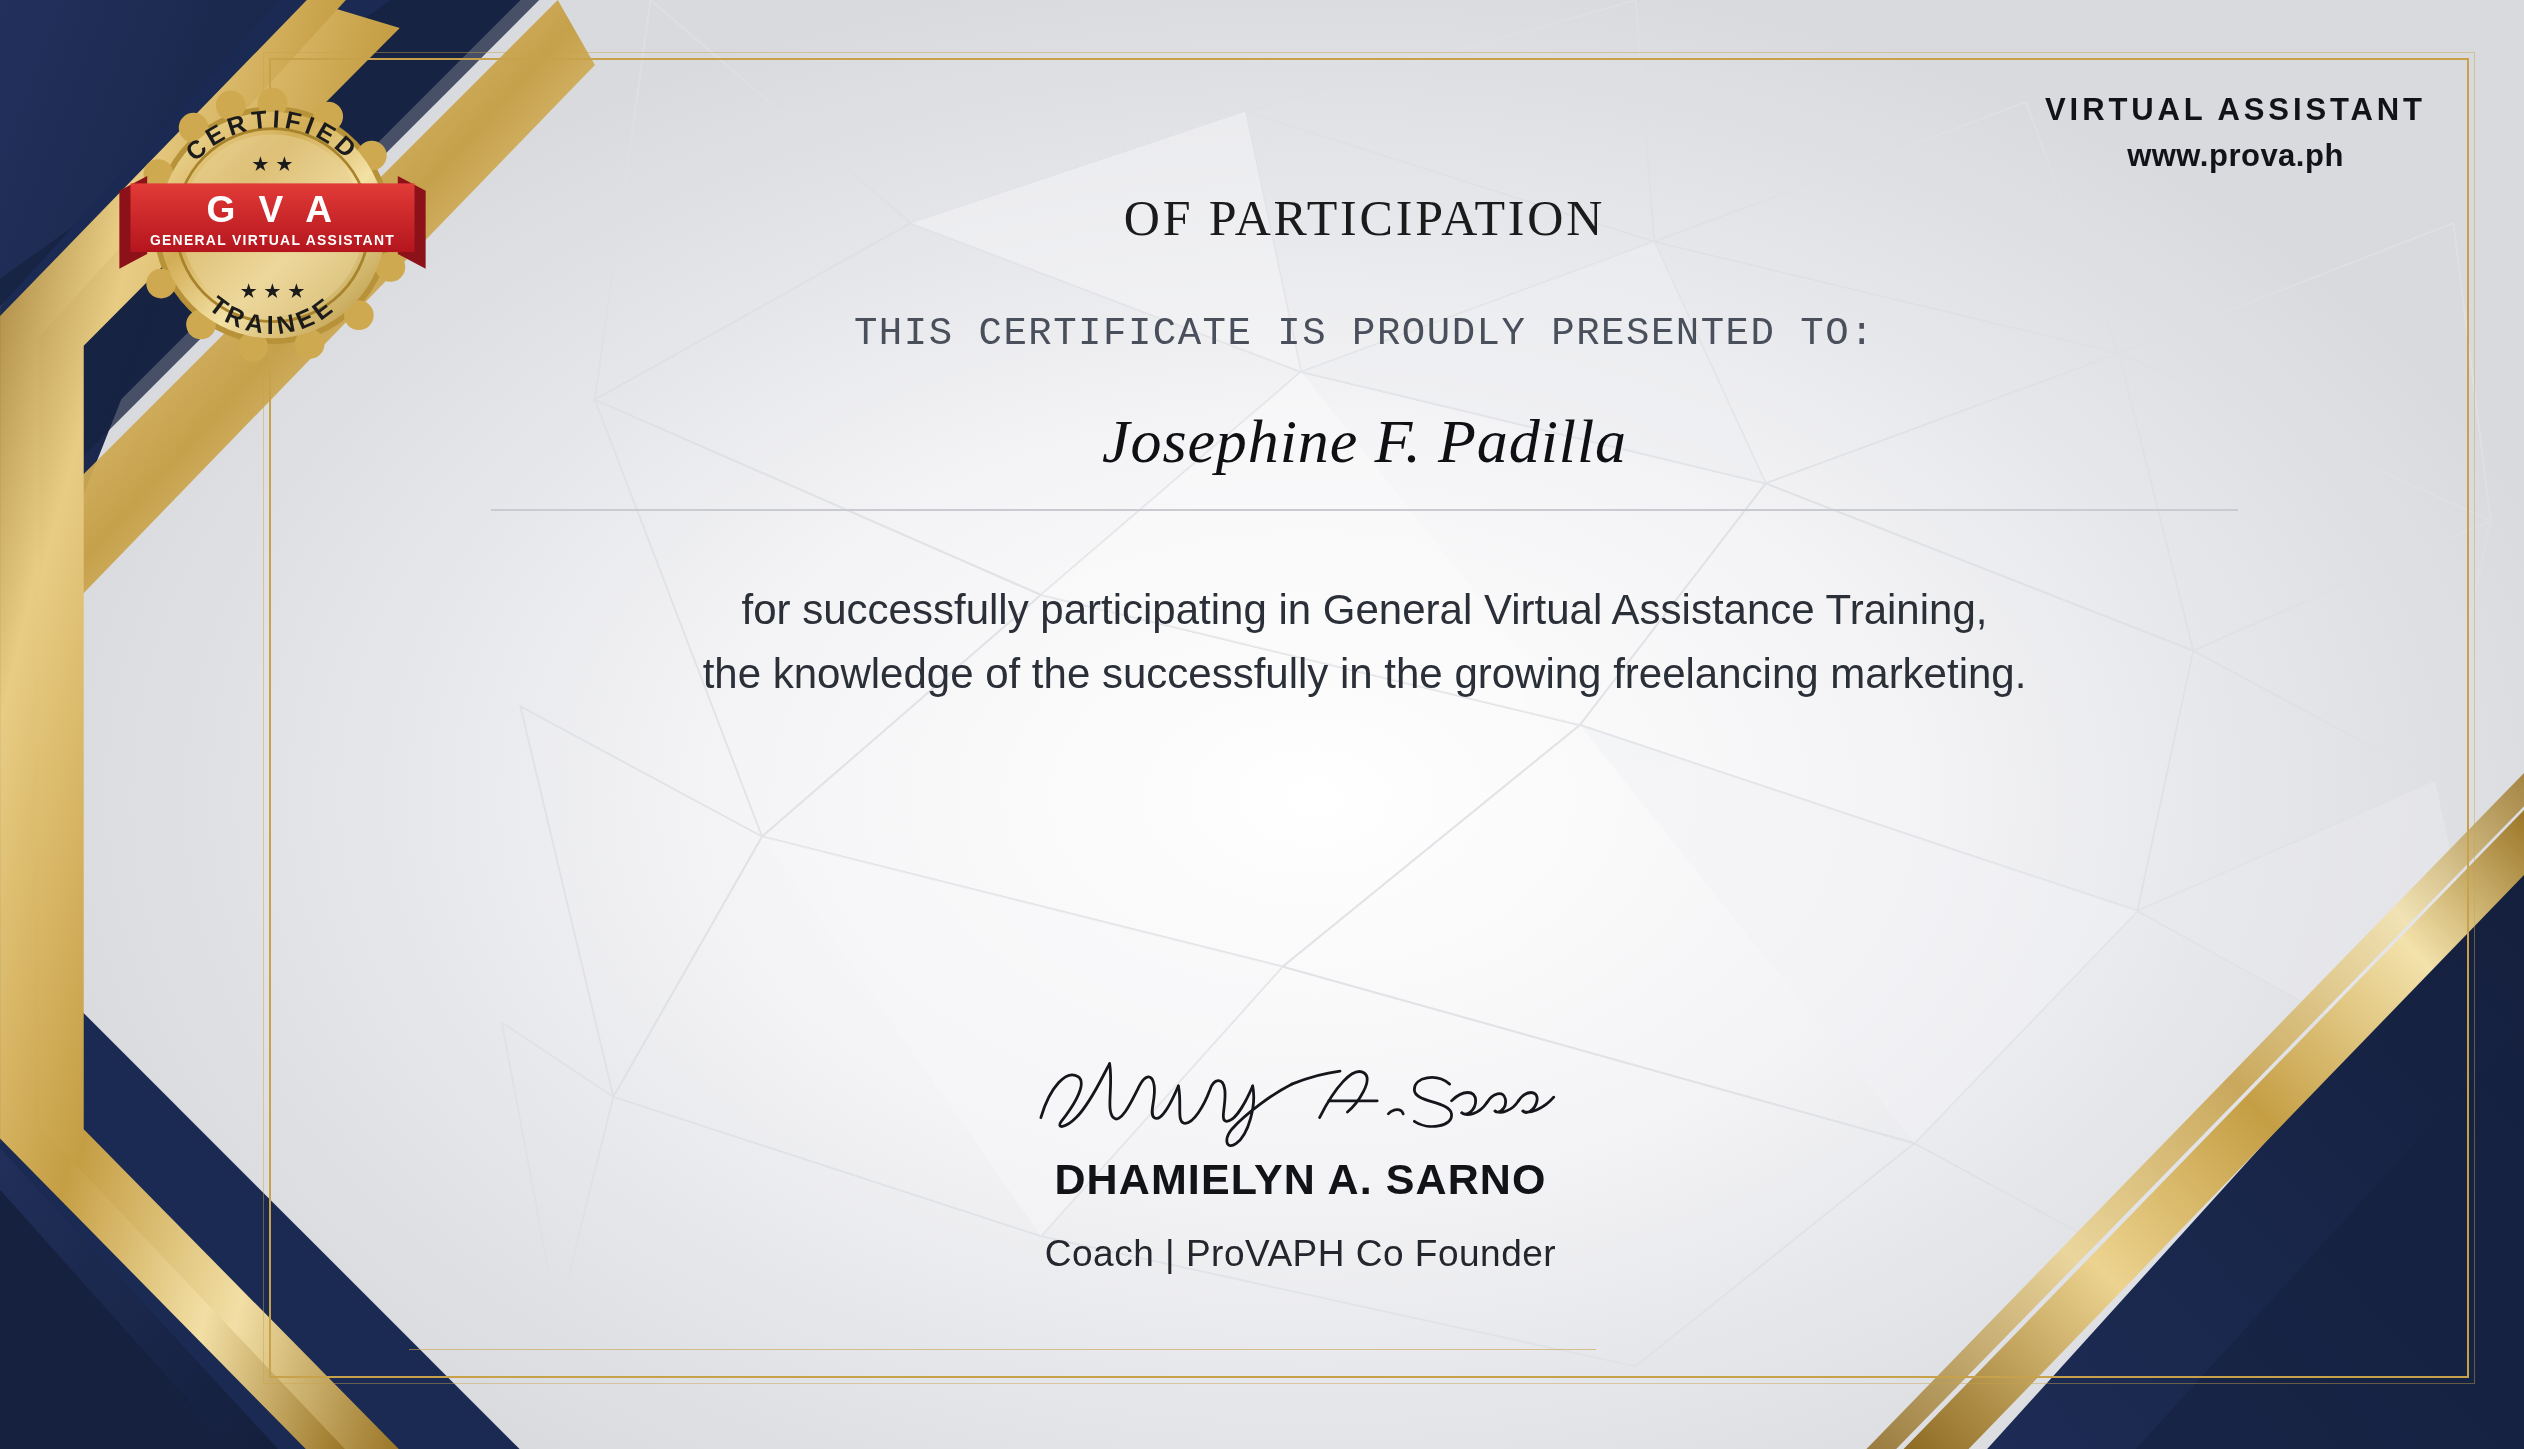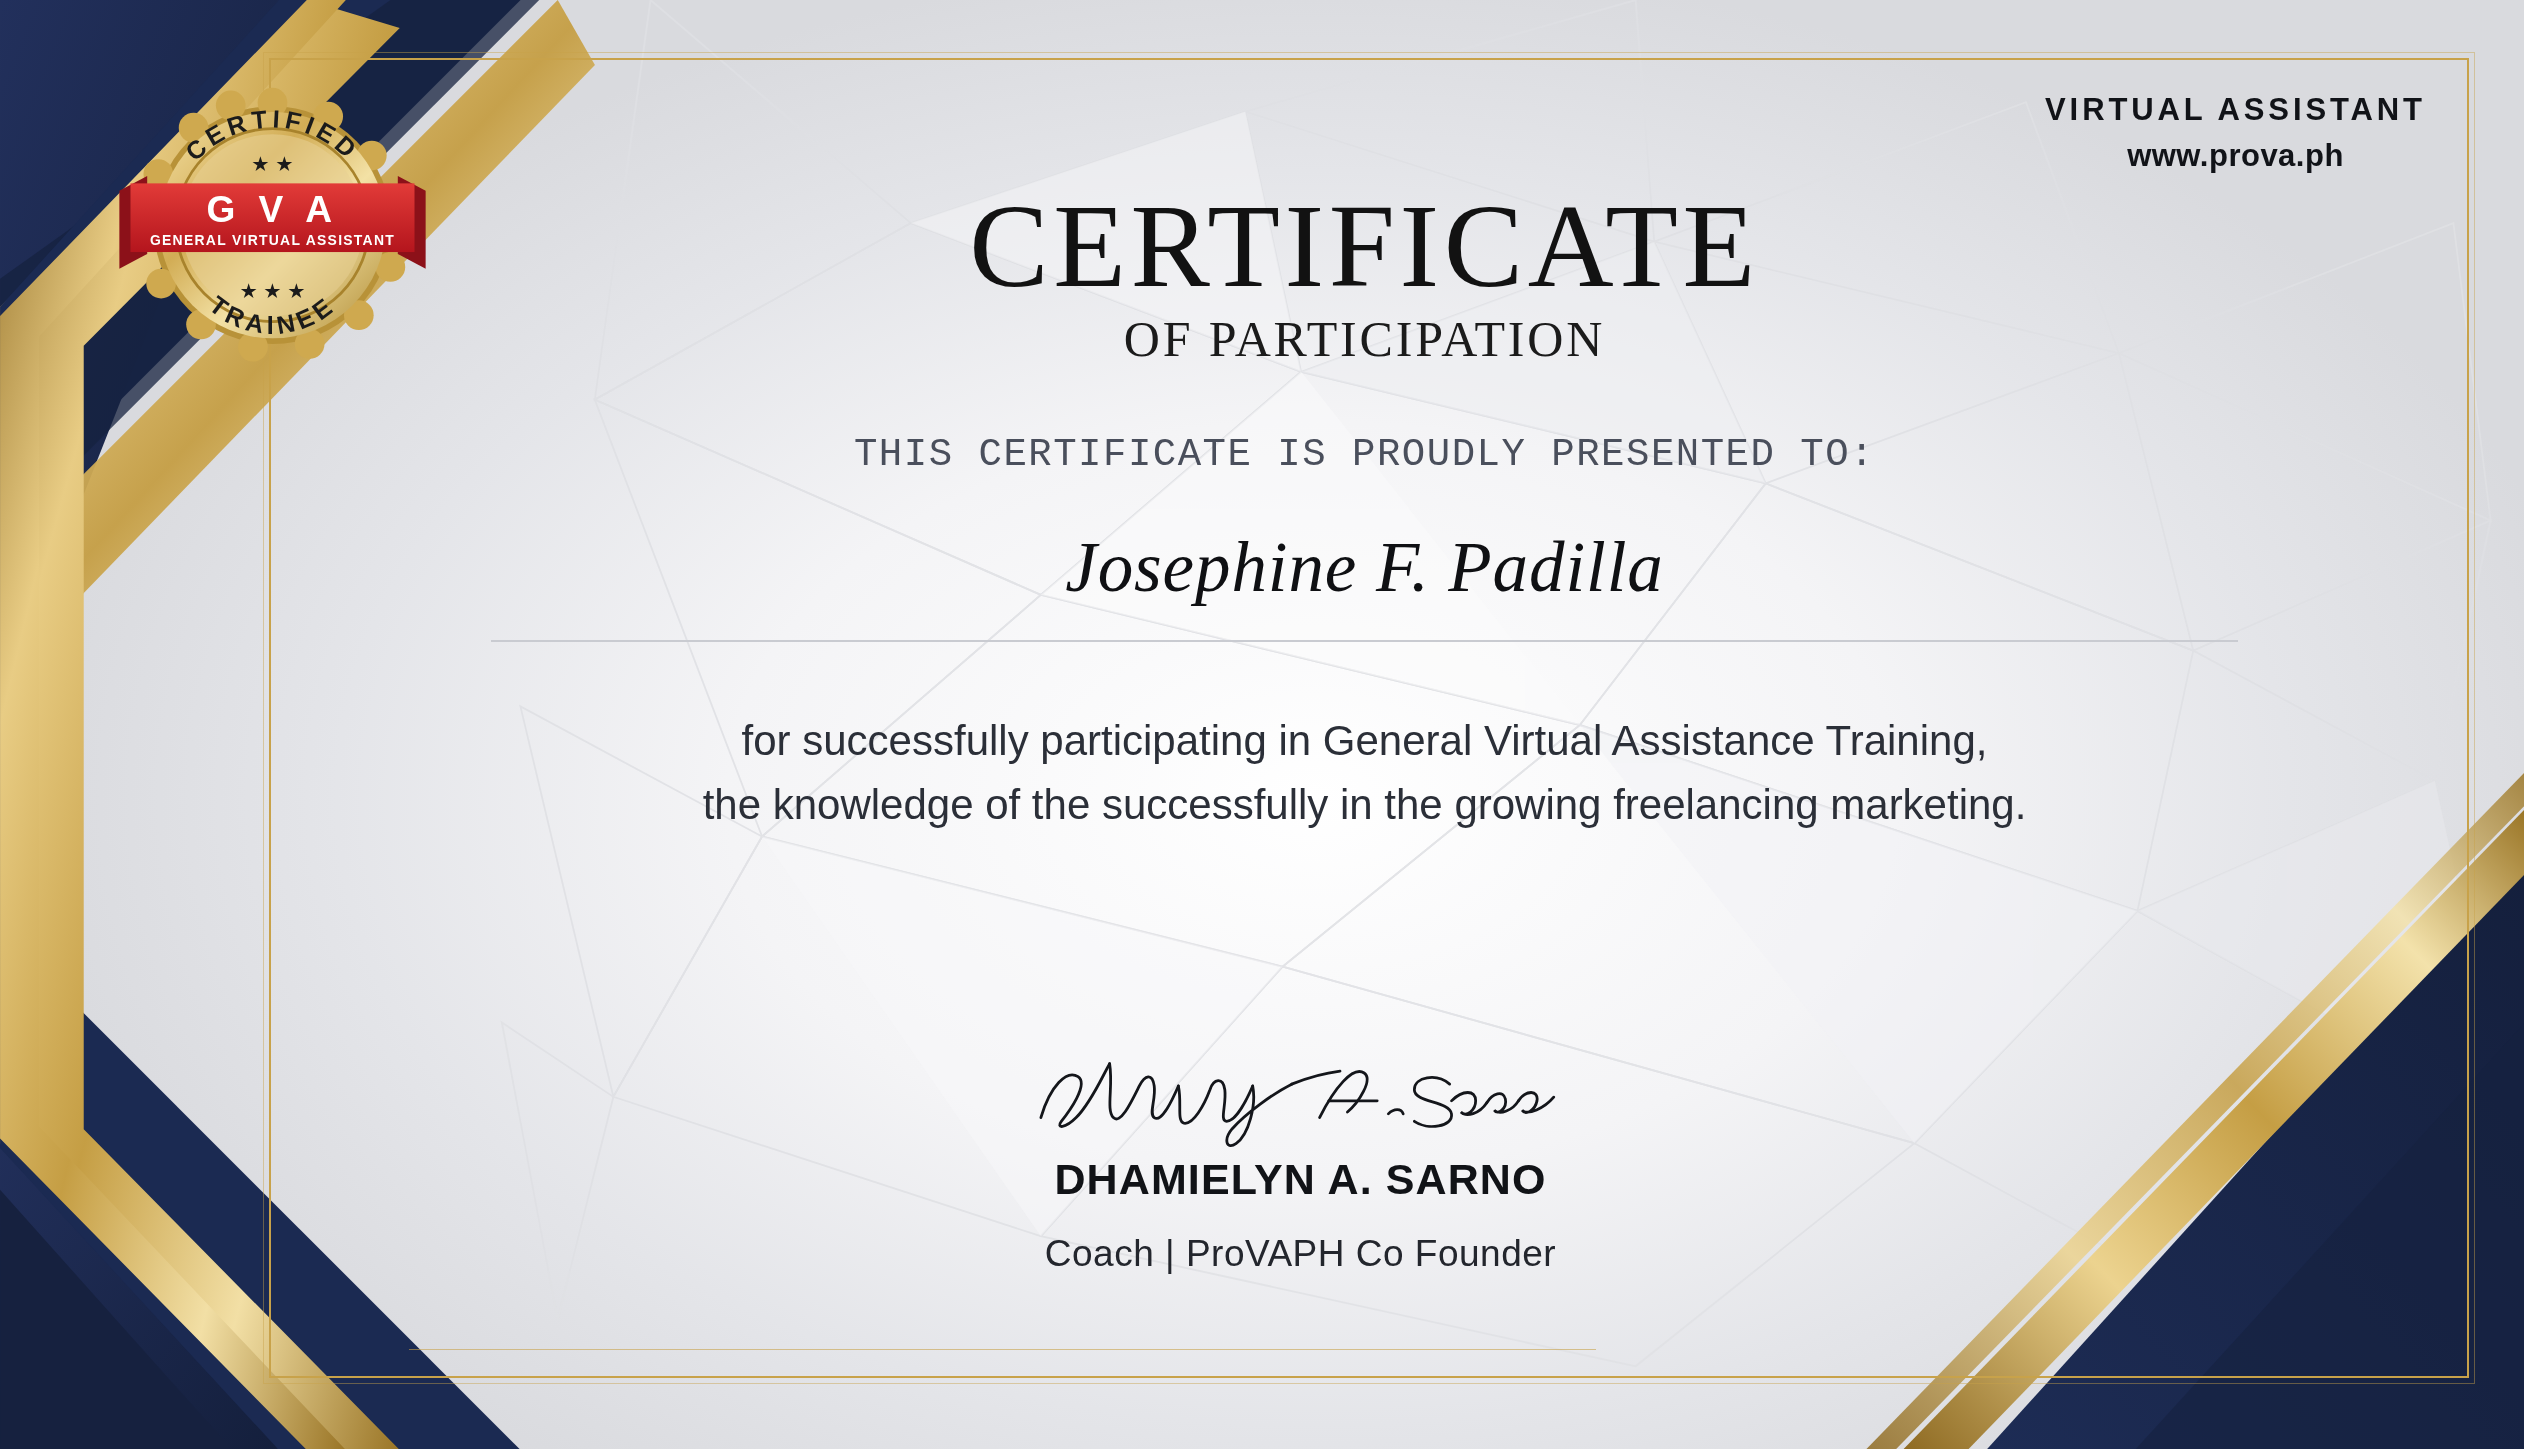--- a/index.html
+++ b/index.html
@@ -111,21 +111,21 @@
     margin-top:65px;
     font-family:Liberation Mono, monospace;
     font-size:39px;
     letter-spacing:1.5px;
     color:#4a4f5c;
   }
   .recipient {
     margin-top:50px;
     font-family:"Liberation Serif", serif;
     font-style:italic;
-    font-size:71px;
+    font-size:62px;
     color:#0f1013;
     letter-spacing:0.9px;
   }
   .rule {
     margin:32px auto 0 auto;
     width:1747px;
     height:1.9px;
     background:#c9cbd1;
   }
   .body-text {
@@ -322,21 +322,20 @@
       <text x="165" y="186" text-anchor="middle" font-family="Liberation Sans, sans-serif" font-size="15" font-weight="bold" fill="#ffffff" letter-spacing="1.4">GENERAL VIRTUAL ASSISTANT</text>
     </svg>
   </div>
 
   <div class="logo">
     <div class="logo-sub">VIRTUAL ASSISTANT</div>
     <div class="logo-url">www.prova.ph</div>
   </div>
 
   <div class="content">
-    <div class="title">CERTIFICATE</div>
     <div class="subtitle">OF PARTICIPATION</div>
     <div class="presented">THIS CERTIFICATE IS PROUDLY PRESENTED TO:</div>
     <div class="recipient">Josephine F. Padilla</div>
     <div class="rule"></div>
     <div class="body-text">
       <div>for successfully participating in General Virtual Assistance Training,</div>
       <div>the knowledge of the successfully in the growing freelancing marketing.</div>
     </div>
   </div>
 

